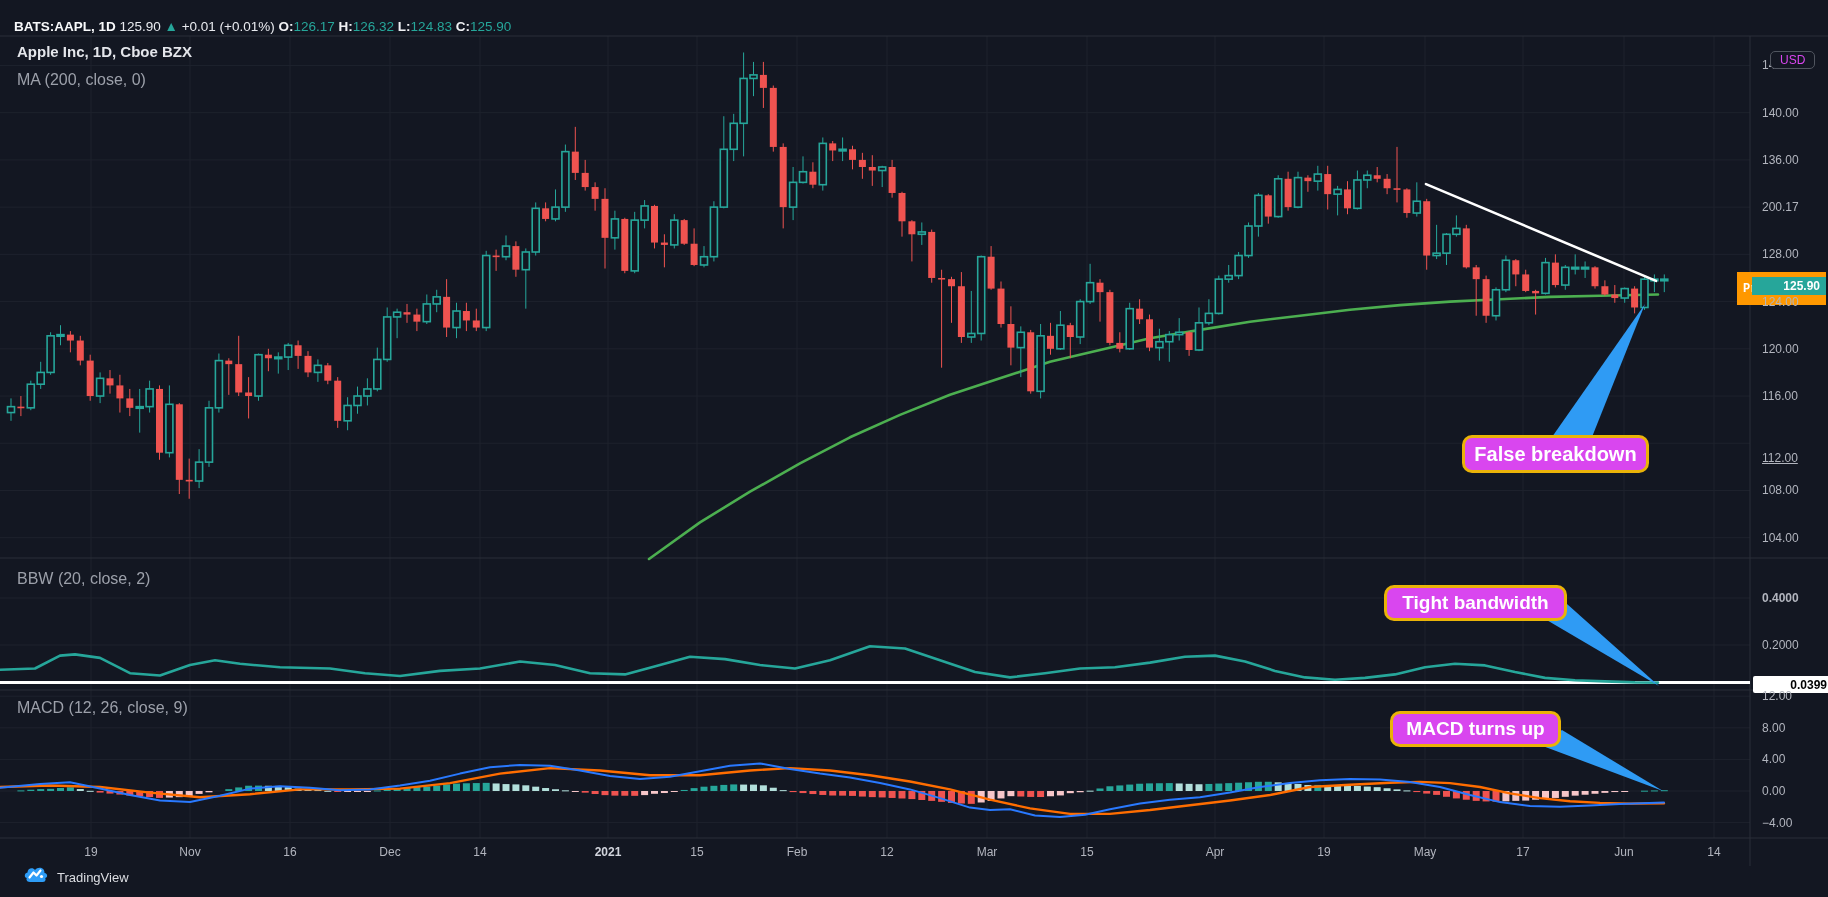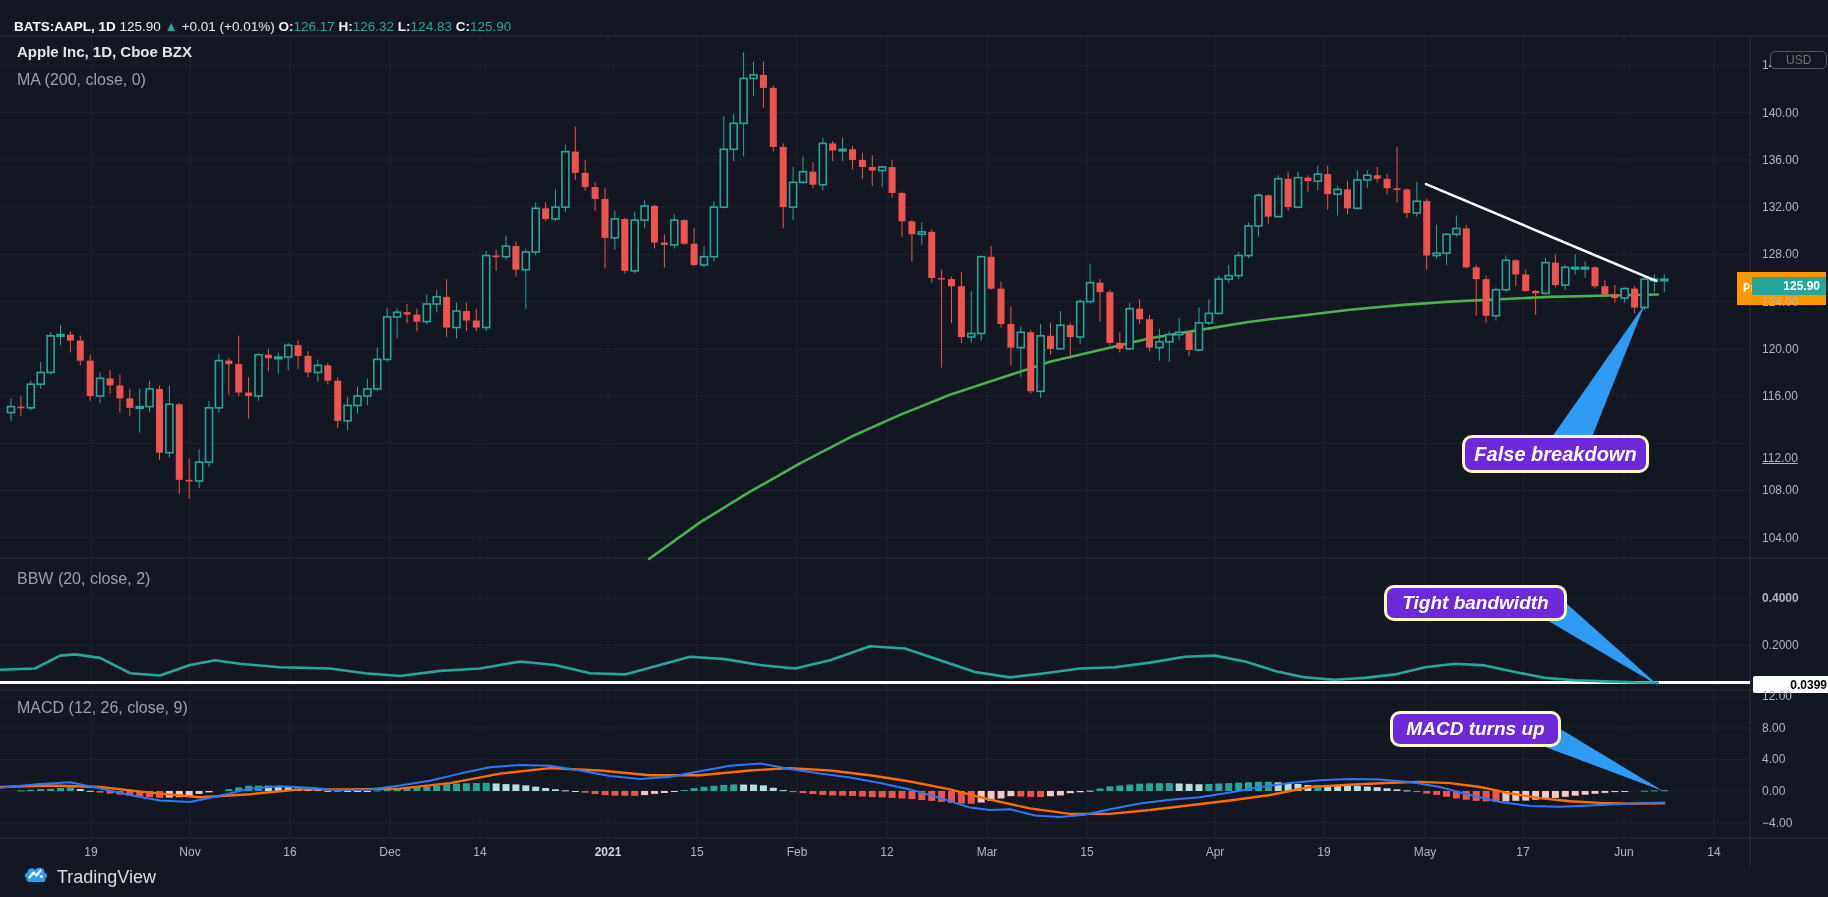--- a/index.html
+++ b/index.html
@@ -6,29 +6,29 @@
   #root{position:relative;width:1828px;height:897px;background:#131722;overflow:hidden;
         font-family:"Liberation Sans",sans-serif;-webkit-font-smoothing:antialiased;}
   .hdr{position:absolute;left:14px;white-space:nowrap;font-size:13.5px;color:#d1d4dc;}
   #chart-svg{position:absolute;left:0;top:0;}
   .axis-label{position:absolute;font-size:12px;color:#b2b5be;pointer-events:none;}
   .price-label{left:1762px;width:62px;text-align:left;transform:translateY(-50%);}
   .time-label{transform:translate(-50%,0);top:845px;}
   .legend{position:absolute;left:17px;font-size:16px;color:#9ca0aa;white-space:nowrap;}
   .legend.title{font-size:15px;font-weight:bold;color:#e4e6eb;}
   .usd-badge{position:absolute;left:1770px;top:51px;border:1.5px solid #50555f;border-radius:5px;
-             background:#131722;color:#737373;font-size:12px;padding:1px 15px;}
+             background:#131722;color:#d946ef;font-size:12px;padding:1px 9px;}
   .px-tag{position:absolute;color:#fff;font-size:12px;font-weight:bold;display:flex;
           align-items:center;justify-content:flex-end;padding:0 6px;box-sizing:border-box;}
   .px-tag .pre{margin-right:auto;font-weight:bold;}
   .callout{position:absolute;display:flex;align-items:center;justify-content:center;
-           background:#6d28d9;border:3px solid #fef9c3;border-radius:10px;color:#fff;
-           font-size:20px;font-weight:bold;white-space:nowrap;box-sizing:border-box;font-style:italic;}
+           background:#d946ef;border:3px solid #eab308;border-radius:10px;color:#fff;
+           font-size:20px;font-weight:bold;white-space:nowrap;box-sizing:border-box;}
   .footer-brand{position:absolute;left:24px;top:866px;display:flex;align-items:center;gap:9px;
-                color:#dcdee3;font-size:18px;}
+                color:#dcdee3;font-size:13px;}
 </style>
 </head>
 <body>
 
 <div id="root">
 
   <div class="hdr" style="top:19px;"><span style="color: rgb(248, 249, 251); font-weight: bold;">BATS:AAPL, 1D</span><span style="color: rgb(232, 234, 239);">  125.90 </span><span style="color: rgb(38, 166, 154);">▲</span><span style="color: rgb(232, 234, 239);"> +0.01 (+0.01%) </span><span style="color: rgb(240, 241, 244); font-weight: bold;">O:</span><span style="color: rgb(38, 166, 154);">126.17 </span><span style="color: rgb(240, 241, 244); font-weight: bold;">H:</span><span style="color: rgb(38, 166, 154);">126.32 </span><span style="color: rgb(240, 241, 244); font-weight: bold;">L:</span><span style="color: rgb(38, 166, 154);">124.83 </span><span style="color: rgb(240, 241, 244); font-weight: bold;">C:</span><span style="color: rgb(38, 166, 154);">125.90</span></div>
 
   <svg id="chart-svg" width="1828" height="897">
       <line x1="91" y1="36" x2="91" y2="838" stroke="#1e222d" stroke-width="1"></line>
@@ -609,21 +609,21 @@
                M3 12 L21 12 C22 12 22 16 19 16 L6 16 C2 16 2 12 3 12 Z" fill="#2e9df7"></path>
       <path d="M5.5 11.5 L9.5 6.5 L12.5 9.5 L16.5 4.5" stroke="#ffffff" stroke-width="2.2" fill="none" stroke-linecap="round" stroke-linejoin="round"></path>
       <circle cx="17.5" cy="10.5" r="1.6" fill="#ffffff"></circle>
     </svg>
     <span>TradingView</span>
   </div>
 
 <div class="axis-label price-label" style="top: 65.46px;">144.00</div>
     <div class="axis-label price-label" style="top: 112.684px;">140.00</div>
     <div class="axis-label price-label" style="top: 159.908px;">136.00</div>
-    <div class="axis-label price-label" style="top: 207.132px;">132.00</div>
+    <div class="axis-label price-label" style="top: 207.132px;">200.17</div>
     <div class="axis-label price-label" style="top: 254.356px;">128.00</div>
     <div class="axis-label price-label" style="top: 301.58px;">124.00</div>
     <div class="axis-label price-label" style="top: 348.804px;">120.00</div>
     <div class="axis-label price-label" style="top: 396.028px;">116.00</div>
     <div class="axis-label price-label" style="top: 458px; text-decoration: underline;">112.00</div>
     <div class="axis-label price-label" style="top: 490.476px;">108.00</div>
     <div class="axis-label price-label" style="top: 537.7px;">104.00</div>
     <div class="axis-label price-label" style="top: 598px; font-weight: bold;">0.4000</div>
     <div class="axis-label price-label" style="top: 645px;">0.2000</div>
     <div class="axis-label price-label" style="top: 696.2px;">12.00</div>

